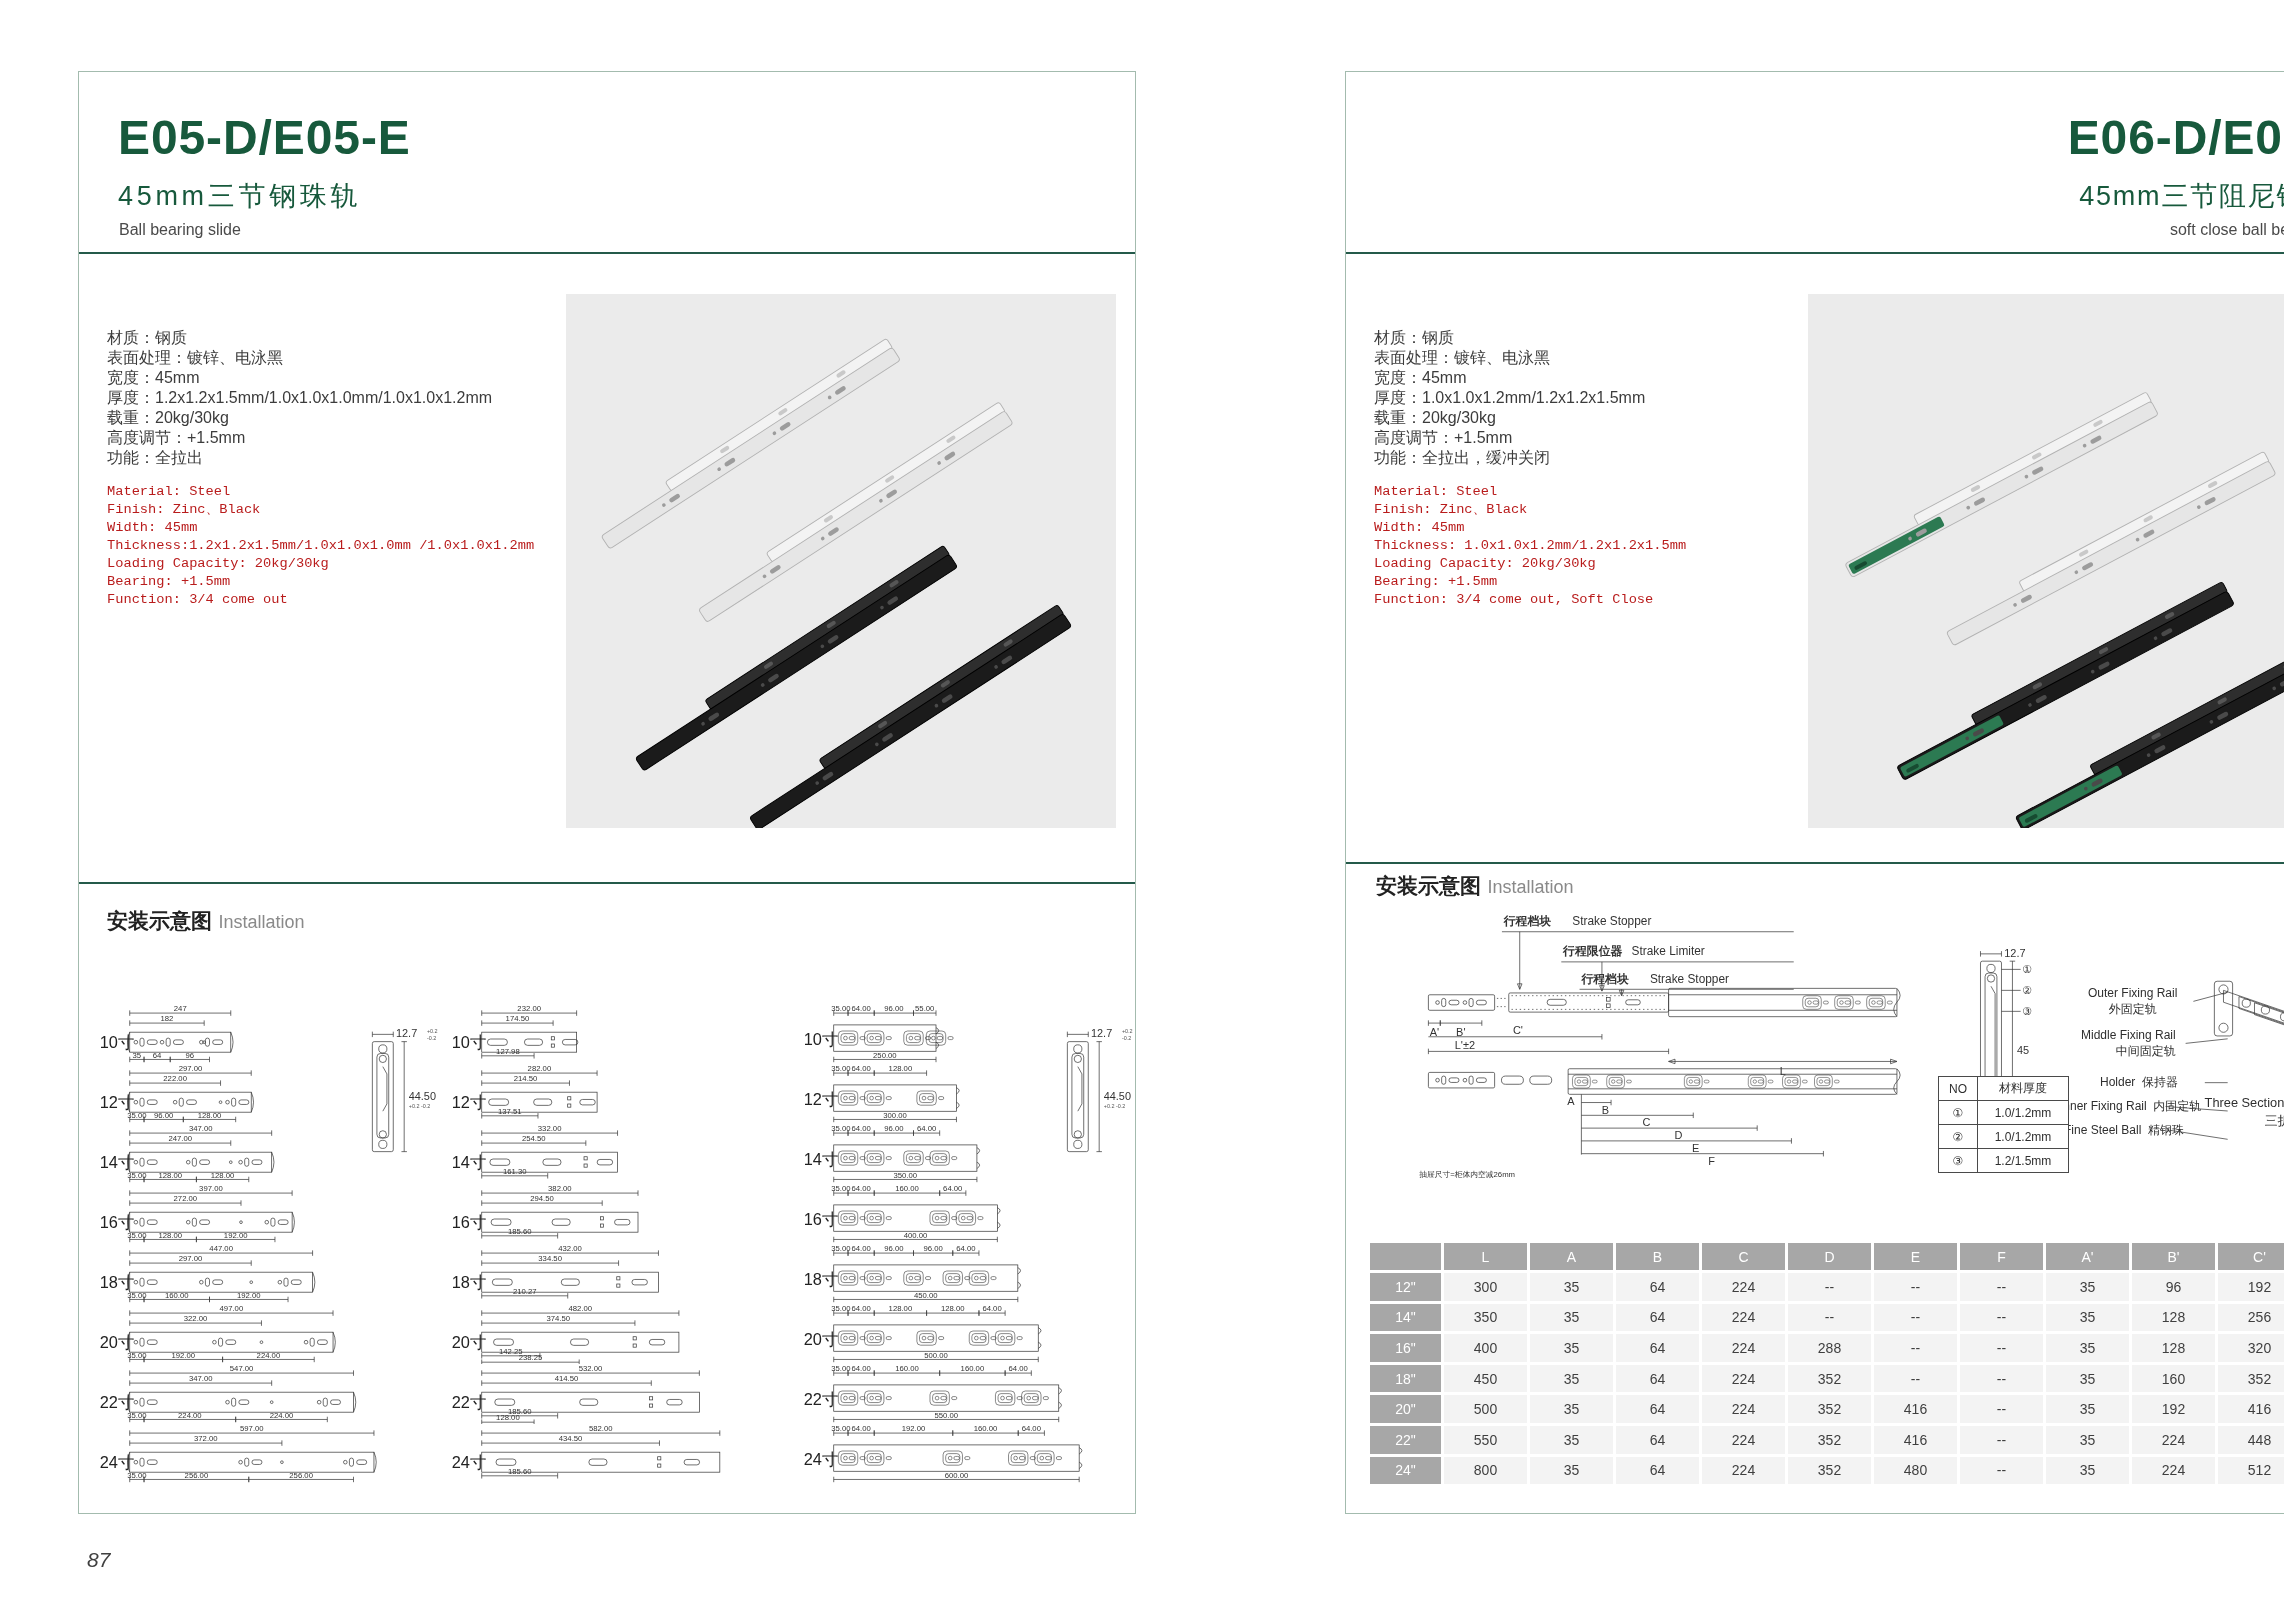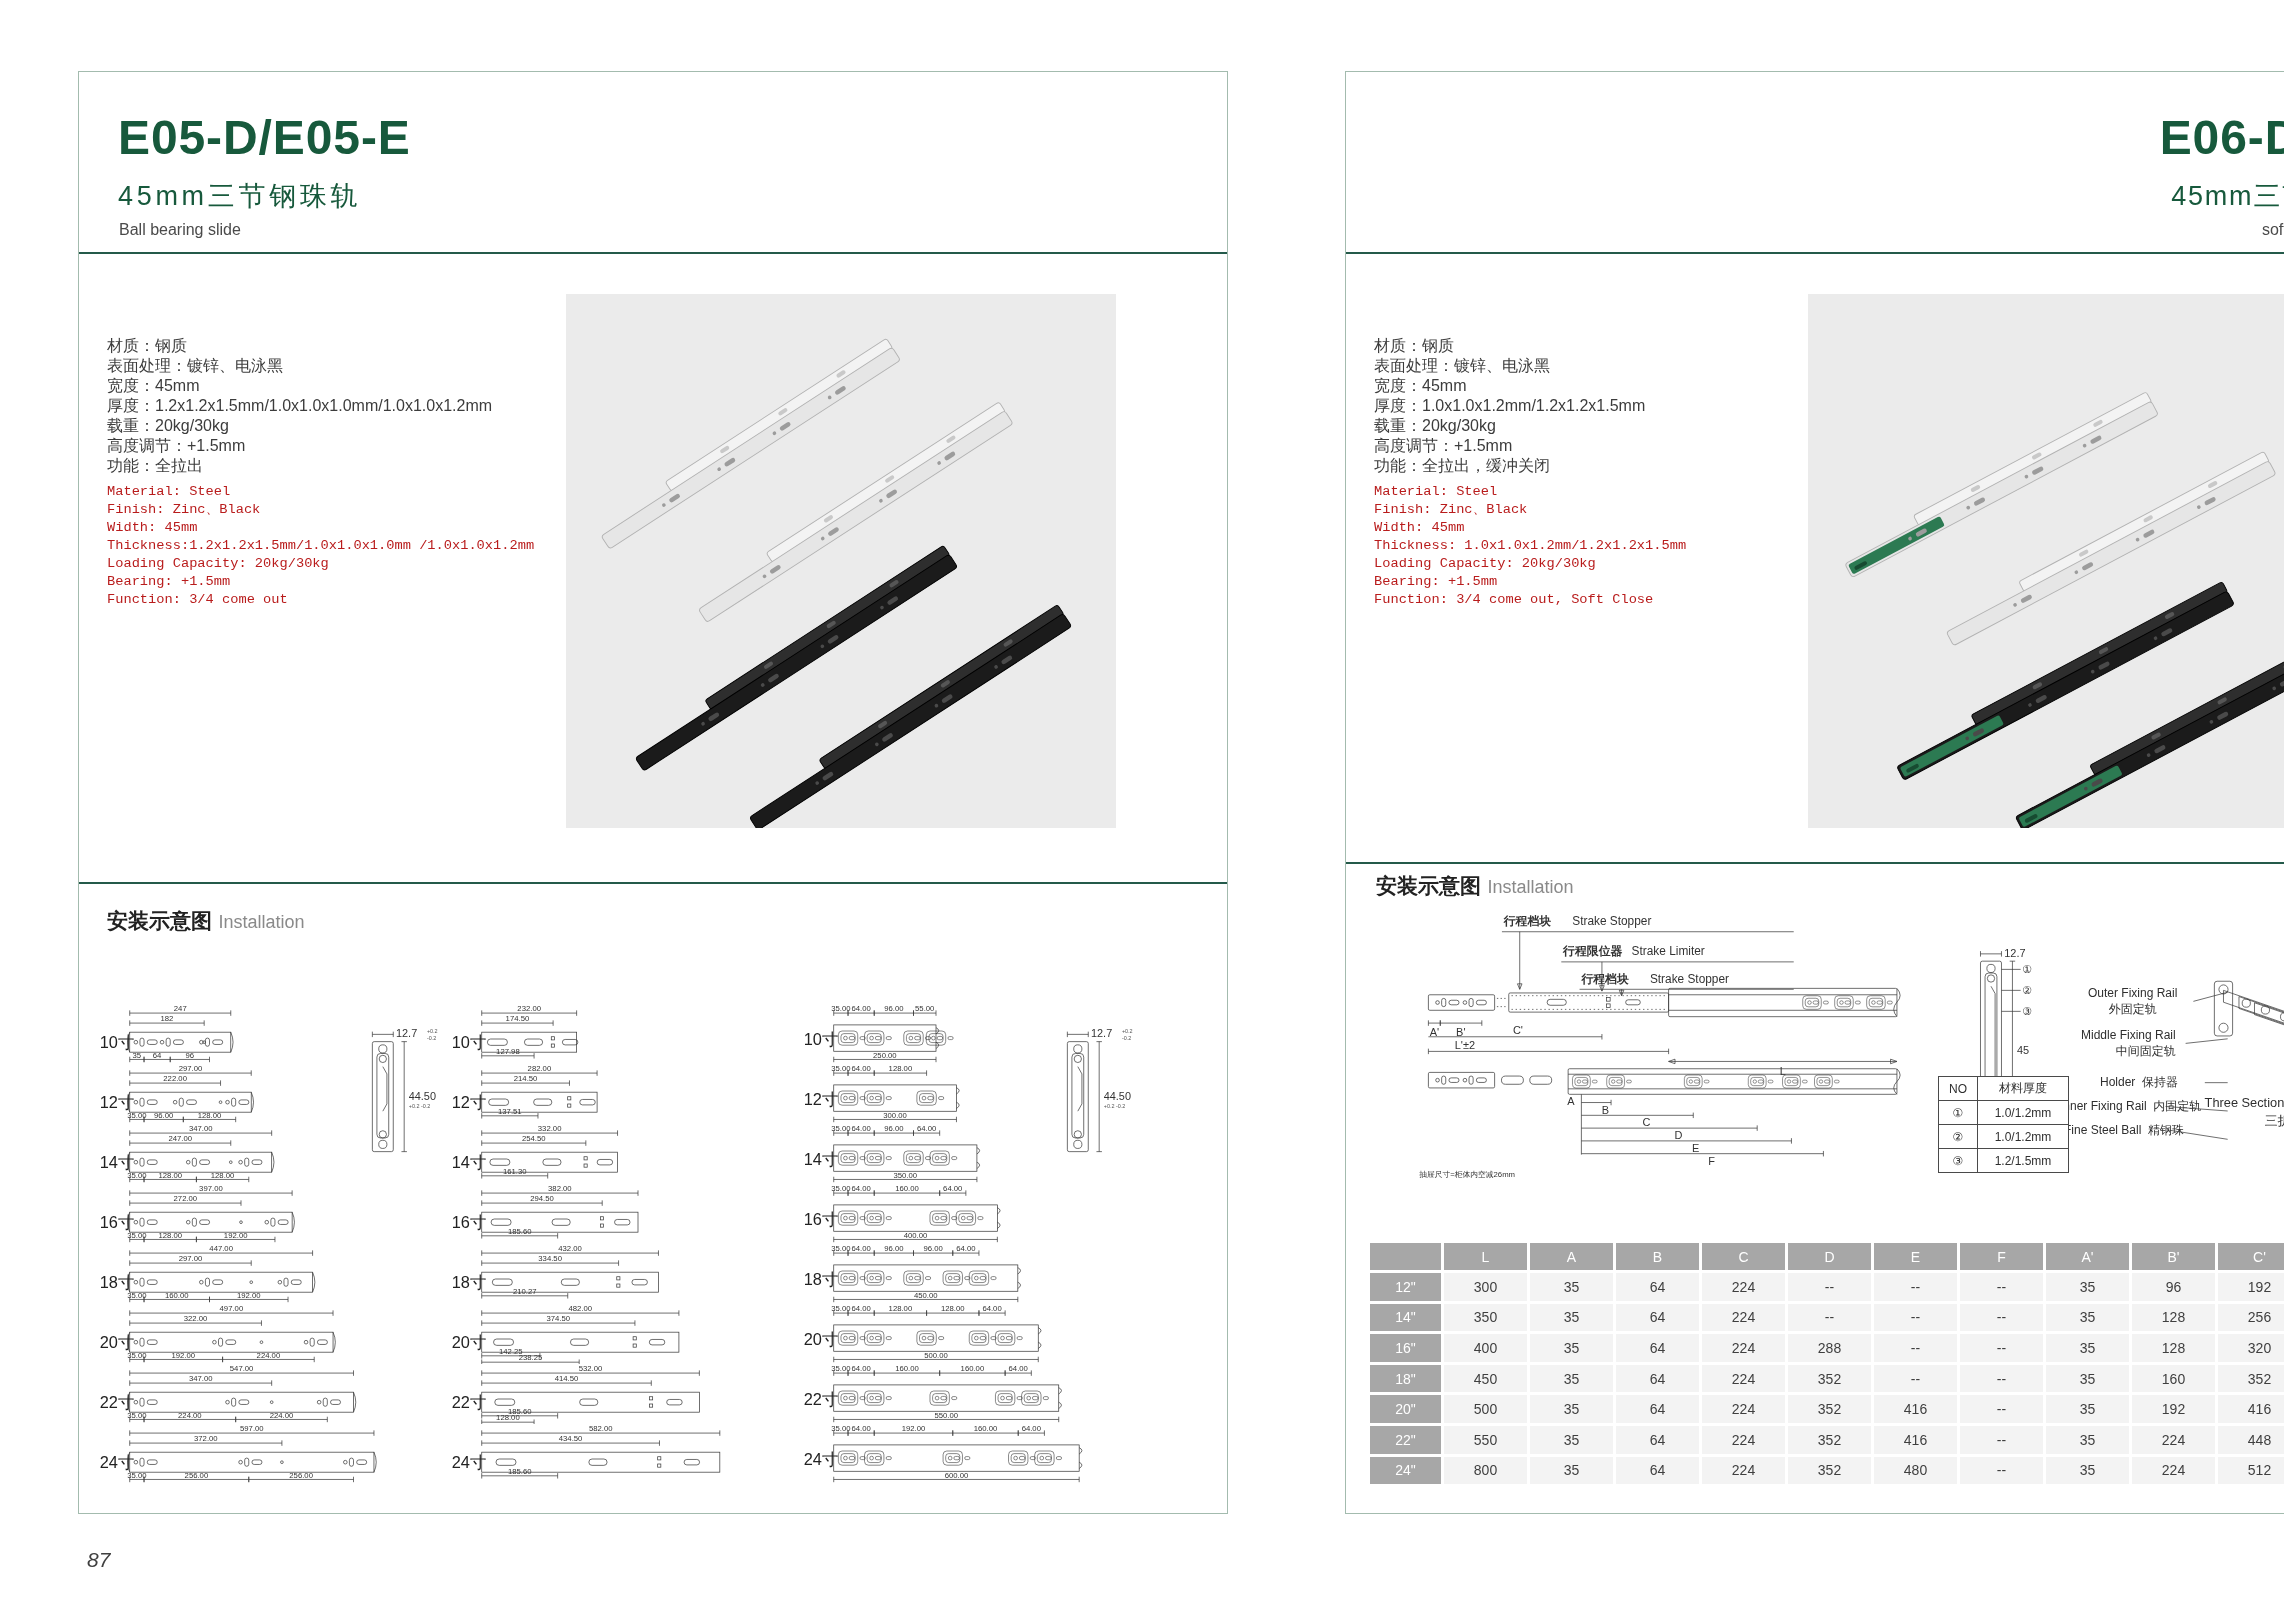--- a/index.html
+++ b/index.html
@@ -1,28 +1,28 @@
 <!DOCTYPE html>
 <html style="font-size:7.3px"><head>
 <meta charset="utf-8">
 <style>
   html,body{margin:0;padding:0;background:#fff;font-family:"Liberation Sans",sans-serif;color:#333;}
   #canvas{position:relative;width:2482px;height:1618px;background:#ffffff;overflow:hidden;}
-  .page{position:absolute;top:71px;width:1150px;height:1443px;border:1.4px solid #a3bbae;background:#fff;box-sizing:border-box;}
+  .page{position:absolute;top:71px;width:1058px;height:1443px;border:1.4px solid #a3bbae;background:#fff;box-sizing:border-box;}
   #page-left{left:78px;} #page-right{left:1345px;}
   .title{position:absolute;top:38px;font-size:48px;font-weight:bold;color:#17593c;letter-spacing:0.9px;white-space:nowrap;}
   #page-left .title{left:39px;} #page-right .title{right:39px;text-align:right;}
   .sub-cn{position:absolute;top:106px;font-size:27px;color:#17593c;letter-spacing:3.7px;white-space:nowrap;}
   #page-left .sub-cn{left:39px;} #page-right .sub-cn{right:39px;text-align:right;letter-spacing:1.8px;}
   .sub-en{position:absolute;top:149px;font-size:16px;color:#4a4a4a;white-space:nowrap;}
   #page-left .sub-en{left:40px;} #page-right .sub-en{right:40px;text-align:right;}
   .hdr-divider{position:absolute;left:0;top:180px;width:100%;height:2.3px;background:#245a4a;}
   .sec-divider{position:absolute;left:0;width:100%;height:1.8px;background:#245a4a;}
   #page-left .sec-divider{top:810px;} #page-right .sec-divider{top:790px;}
-  .specs-cn{position:absolute;left:28px;top:264px;font-size:16px;line-height:20px;color:#3c3c3c;font-weight:500;white-space:nowrap;}
+  .specs-cn{position:absolute;left:28px;top:256px;font-size:16px;line-height:20px;color:#3c3c3c;font-weight:500;white-space:nowrap;}
   .specs-en{position:absolute;left:28px;top:411px;font-size:13.7px;line-height:18px;color:#b91c1c;white-space:nowrap;font-family:Liberation Mono, monospace;}
   .img-box{position:absolute;top:222px;width:550px;height:534px;background:#ebebeb;}
   #page-left .img-box{left:487px;} #page-right .img-box{left:462px;}
   .install-hd{position:absolute;font-size:21px;color:#222;font-weight:bold;white-space:nowrap;}
   #page-left .install-hd{left:28px;top:835px;} #page-right .install-hd{left:30px;top:800px;}
   .install-hd .en{font-weight:normal;color:#8a8a8a;font-size:18px;margin-left:6.4px;}
   .inst-col{position:absolute;top:932px;width:320px;}
   #col-a{left:18px;} #col-b{left:370px;} #col-c{left:722px;}
   .railrow{display:block;}
   .cad line,.cad rect,.cad circle,.cad path,.cad ellipse{stroke:#3a3a3a;fill:none;stroke-width:1.6px;}

